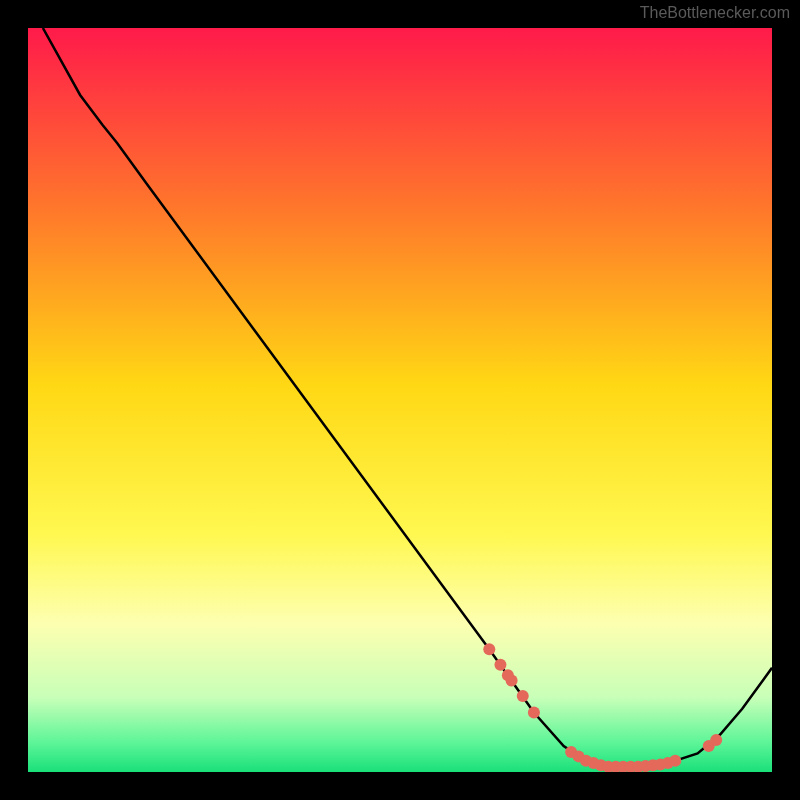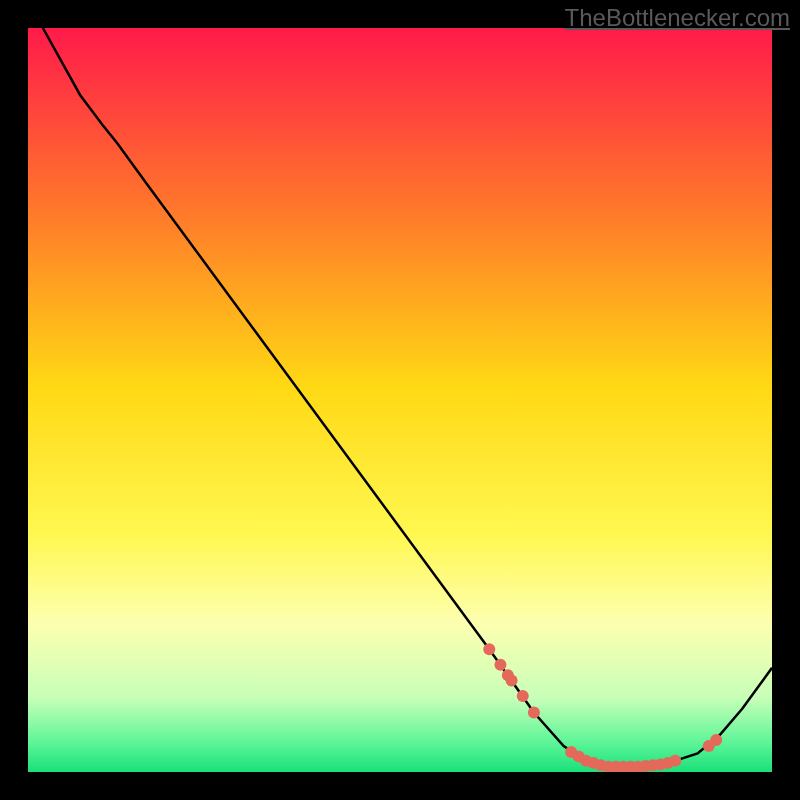--- a/index.html
+++ b/index.html
@@ -9,24 +9,23 @@
     width: 800px;
     height: 800px;
     position: relative;
     font-family: Arial, sans-serif;
   }
   .watermark {
     position: absolute;
     top: 4px;
     right: 10px;
     color: #5a5a5a;
-    font-size: 24px;
+    font-size: 16px;
     font-weight: 500;
     z-index: 10;
-    text-decoration: underline;
   }
   .chart-area {
     position: absolute;
     left: 28px;
     top: 28px;
     width: 744px;
     height: 744px;
   }
 </style>
 </head>

